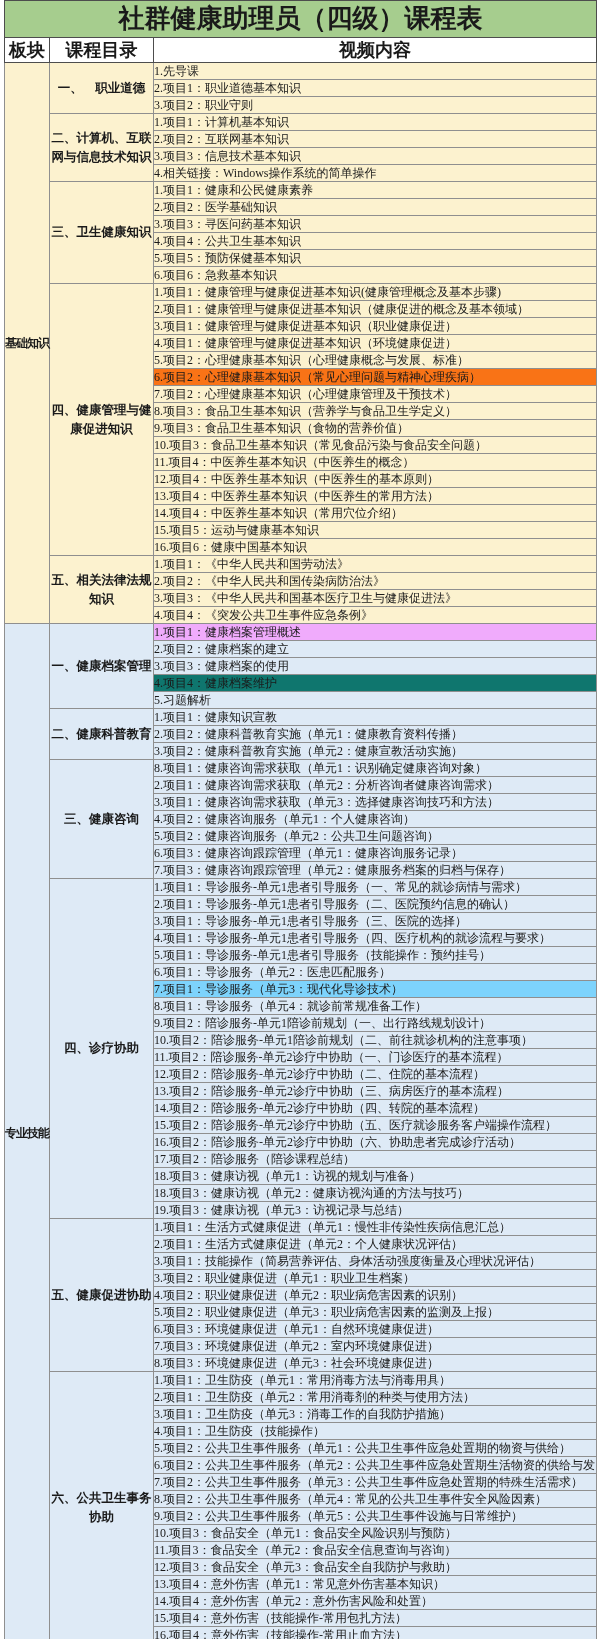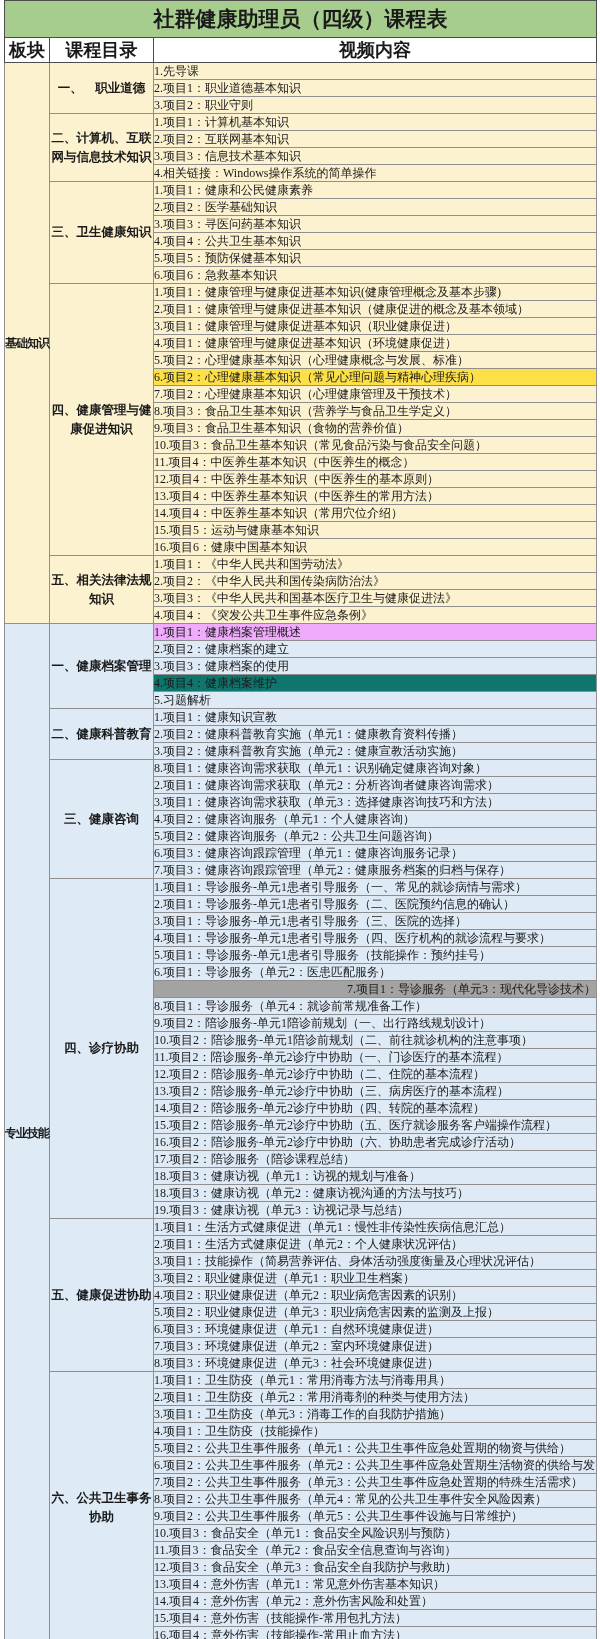--- a/index.html
+++ b/index.html
@@ -18,21 +18,21 @@
   .sheet {
     position: absolute;
     left: 4px;
     top: 0;
     width: 593px;
   }
   .title-bar {
     height: 36px;
     line-height: 36px;
     text-align: center;
-    font-size: 21px;
+    font-size: 26px;
     font-weight: bold;
     color: #1a1a1a;
     border: 1px solid var(--border-dark);
     border-bottom: none;
     background: var(--title-bg);
   }
   table.course {
     border-collapse: collapse;
     table-layout: fixed;
     width: 100%;
@@ -159,21 +159,21 @@
           <tr>
             <td class="item-cell" style="background: rgb(252, 242, 207);">3.项目1：健康管理与健康促进基本知识（职业健康促进）</td>
           </tr>
           <tr>
             <td class="item-cell" style="background: rgb(252, 242, 207);">4.项目1：健康管理与健康促进基本知识（环境健康促进）</td>
           </tr>
           <tr>
             <td class="item-cell" style="background: rgb(252, 242, 207);">5.项目2：心理健康基本知识（心理健康概念与发展、标准）</td>
           </tr>
           <tr>
-            <td class="item-cell" style="background: #fde047;">6.项目2：心理健康基本知识（常见心理问题与精神心理疾病）</td>
+            <td class="item-cell" style="background: #f97316;">6.项目2：心理健康基本知识（常见心理问题与精神心理疾病）</td>
           </tr>
           <tr>
             <td class="item-cell" style="background: rgb(252, 242, 207);">7.项目2：心理健康基本知识（心理健康管理及干预技术）</td>
           </tr>
           <tr>
             <td class="item-cell" style="background: rgb(252, 242, 207);">8.项目3：食品卫生基本知识（营养学与食品卫生学定义）</td>
           </tr>
           <tr>
             <td class="item-cell" style="background: rgb(252, 242, 207);">9.项目3：食品卫生基本知识（食物的营养价值）</td>
           </tr>
@@ -273,21 +273,21 @@
           <tr>
             <td class="item-cell" style="background: rgb(222, 234, 246);">4.项目1：导诊服务-单元1患者引导服务（四、医疗机构的就诊流程与要求）</td>
           </tr>
           <tr>
             <td class="item-cell" style="background: rgb(222, 234, 246);">5.项目1：导诊服务-单元1患者引导服务（技能操作：预约挂号）</td>
           </tr>
           <tr>
             <td class="item-cell" style="background: rgb(222, 234, 246);">6.项目1：导诊服务（单元2：医患匹配服务）</td>
           </tr>
           <tr>
-            <td class="item-cell" style="background: #a3a3a3; text-align: right;">7.项目1：导诊服务（单元3：现代化导诊技术）</td>
+            <td class="item-cell" style="background: #7dd3fc;">7.项目1：导诊服务（单元3：现代化导诊技术）</td>
           </tr>
           <tr>
             <td class="item-cell" style="background: rgb(222, 234, 246);">8.项目1：导诊服务（单元4：就诊前常规准备工作）</td>
           </tr>
           <tr>
             <td class="item-cell" style="background: rgb(222, 234, 246);">9.项目2：陪诊服务-单元1陪诊前规划（一、出行路线规划设计）</td>
           </tr>
           <tr>
             <td class="item-cell" style="background: rgb(222, 234, 246);">10.项目2：陪诊服务-单元1陪诊前规划（二、前往就诊机构的注意事项）</td>
           </tr>

